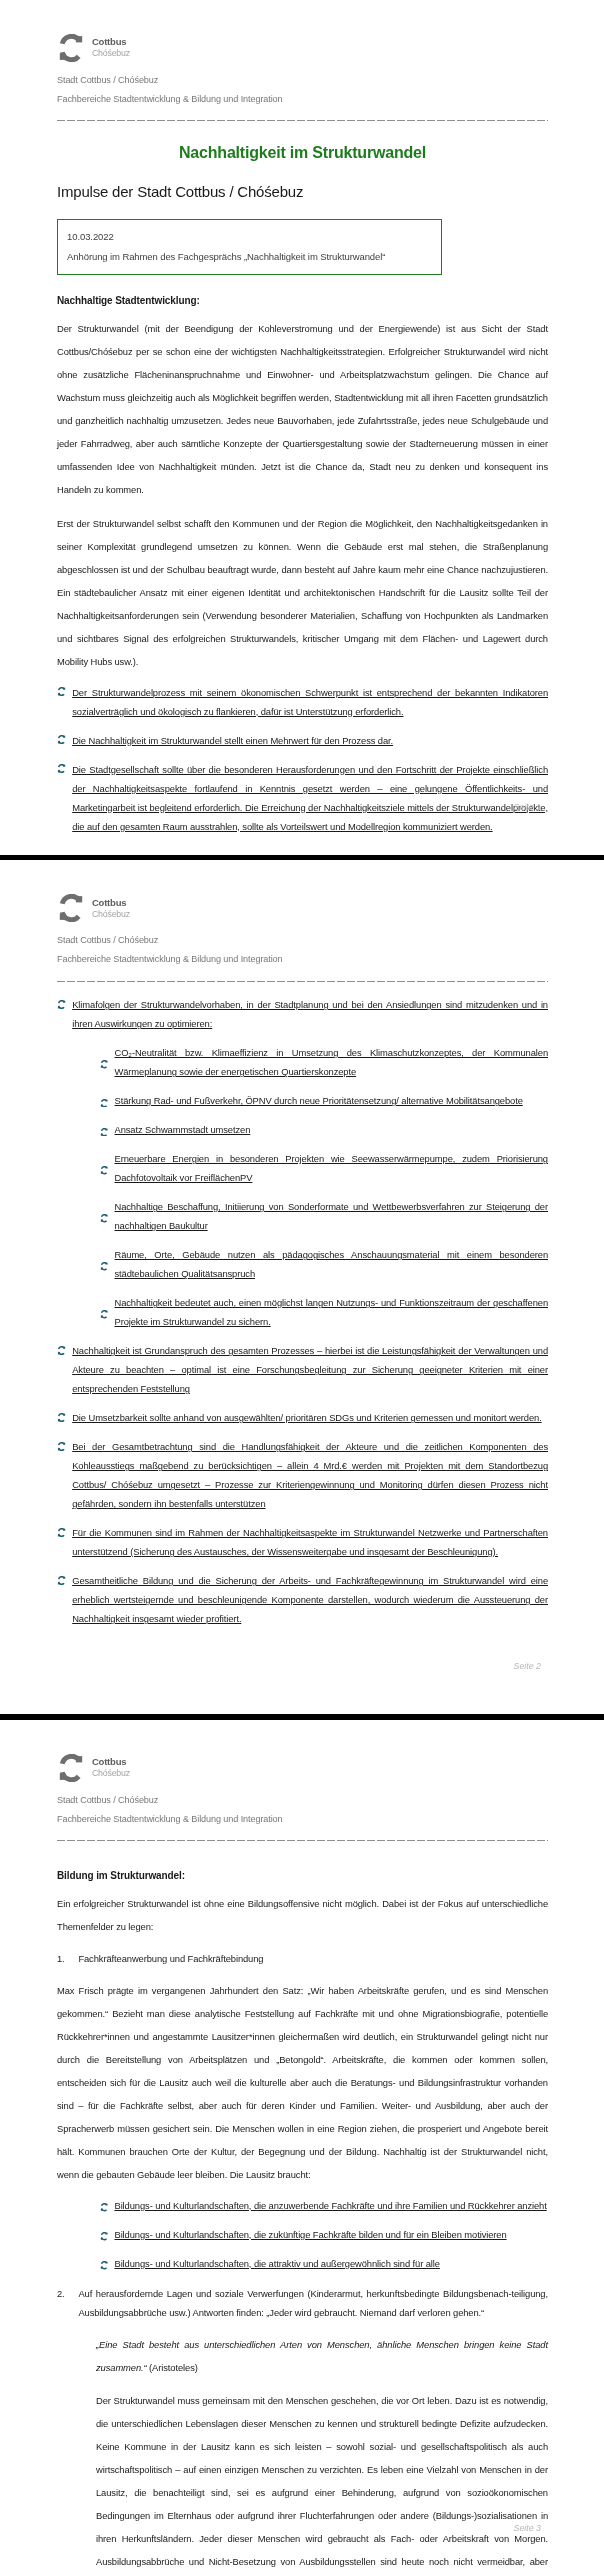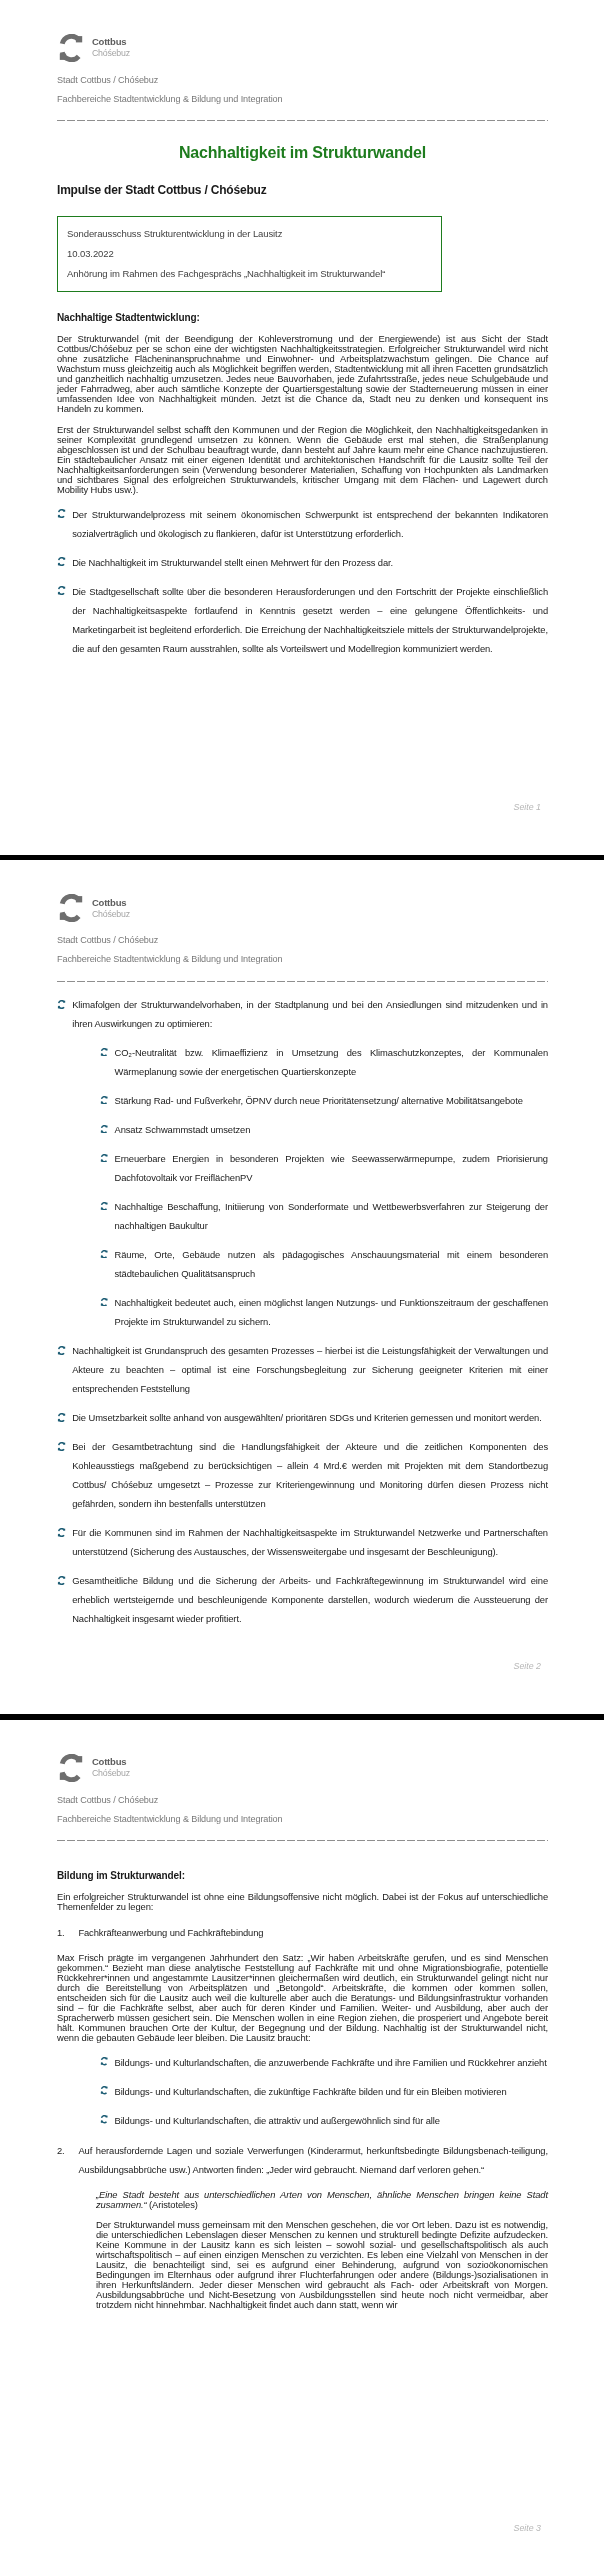--- a/index.html
+++ b/index.html
@@ -16,35 +16,35 @@
   .logo-mark path{fill:none;stroke:#6e6e6e;stroke-width:7;}
   .logo-mark rect{fill:#6e6e6e;}
   .logo-text{line-height:1.15;}
   .logo-name{font-weight:bold;color:#5d5d5d;font-size:9.5px;letter-spacing:-0.2px;}
   .logo-sorbian{color:#a4a4a4;font-size:8.8px;letter-spacing:-0.2px;}
   .agency-line{color:#787878;font-size:9.1px;line-height:19px;letter-spacing:-0.1px;}
   .separator{height:0.8px;margin-top:11.4px;background:repeating-linear-gradient(90deg,#8f8f8f 0 8.4px,rgba(0,0,0,0) 8.4px 10px);}
 
   
   .doc-title{color:#1e7c1e;font-size:16px;font-weight:bold;margin:23px 0 0 0;letter-spacing:-0.2px;text-align:center;}
-  .doc-subtitle{font-size:12px;font-weight:bold;margin:20.6px 0 0 0;letter-spacing:-0.2px;}
+  .doc-subtitle{font-size:15px;font-weight:normal;margin:20.6px 0 0 0;letter-spacing:-0.2px;}
   .infobox{border:1.5px solid #1e7c1e;margin-top:19px;padding:6.9px 9.1px;width:385px;box-sizing:border-box;
            color:#3f3f3f;font-size:9.5px;line-height:20px;letter-spacing:-0.1px;}
   .section-heading{font-size:10px;font-weight:bold;margin:20.6px 0 0 0;letter-spacing:-0.1px;}
 
   
-  .body-par{font-size:9.4px;line-height:10px;text-align:justify;margin:10.7px 0 0 0;letter-spacing:-0.1px;}
+  .body-par{font-size:9.4px;line-height:23px;text-align:justify;margin:10.7px 0 0 0;letter-spacing:-0.1px;}
   ul.bullets{list-style:none;margin:0;padding:0;}
-  li.bullet{display:flex;gap:6.1px;margin-top:10px;font-size:9.4px;line-height:19px;text-align:justify;letter-spacing:-0.1px;}
+  li.bullet{display:flex;gap:6.1px;margin-top:10px;font-size:9.4px;line-height:19px;text-align:justify;letter-spacing:-0.1px;text-decoration:underline;}
   li.bullet .btext{flex:1;}
   .bi{width:9.1px;height:9.1px;flex:0 0 auto;margin-top:4.6px;}
   .bi path{fill:none;stroke:#1c5c74;stroke-width:7;}
   .bi rect{fill:#1c5c74;}
   .bi.small{width:8.4px;height:8.4px;}
-  li.sub{margin-left:43px;}
+  li.sub{margin-left:43px;align-items:center;}
   .numbered{display:flex;gap:10.7px;margin-top:11.4px;font-size:9.4px;line-height:19px;text-align:justify;letter-spacing:-0.1px;}
   .numbered .num{flex:0 0 10.7px;}
   .numbered .ntext{flex:1;}
   .indent-par{margin-left:39px;}
   .quote{font-style:italic;}
   .quote-attr{font-style:normal;}
 
   .page-num{position:absolute;right:64px;bottom:43px;color:#b7b7b7;font-style:italic;font-size:8.8px;}
 </style>
 </head>
@@ -64,21 +64,20 @@
     </div>
   </div>
   <div class="agency-line">Stadt Cottbus / Chóśebuz</div>
   <div class="agency-line">Fachbereiche Stadtentwicklung &amp; Bildung und Integration</div>
   <div class="separator"></div>
 
   <h1 class="doc-title">Nachhaltigkeit im Strukturwandel</h1>
   <h2 class="doc-subtitle">Impulse der Stadt Cottbus / Chóśebuz</h2>
 
   <div class="infobox">
-    <div>Sonderausschuss Strukturentwicklung in der Lausitz</div>
     <div>10.03.2022</div>
     <div>Anhörung im Rahmen des Fachgesprächs „Nachhaltigkeit im Strukturwandel“</div>
   </div>
 
   <h3 class="section-heading">Nachhaltige Stadtentwicklung:</h3>
   <p class="body-par">Der Strukturwandel (mit der Beendigung der Kohleverstromung und der Energiewende) ist aus Sicht der Stadt Cottbus/Chóśebuz per se schon eine der wichtigsten Nachhaltigkeitsstrategien. Erfolgreicher Strukturwandel wird nicht ohne zusätzliche Flächeninanspruchnahme und Einwohner- und Arbeitsplatzwachstum gelingen. Die Chance auf Wachstum muss gleichzeitig auch als Möglichkeit begriffen werden, Stadtentwicklung mit all ihren Facetten grundsätzlich und ganzheitlich nachhaltig umzusetzen. Jedes neue Bauvorhaben, jede Zufahrtsstraße, jedes neue Schulgebäude und jeder Fahrradweg, aber auch sämtliche Konzepte der Quartiersgestaltung sowie der Stadterneuerung müssen in einer umfassenden Idee von Nachhaltigkeit münden. Jetzt ist die Chance da, Stadt neu zu denken und konsequent ins Handeln zu kommen.</p>
   <p class="body-par">Erst der Strukturwandel selbst schafft den Kommunen und der Region die Möglichkeit, den Nachhaltigkeitsgedanken in seiner Komplexität grundlegend umsetzen zu können. Wenn die Gebäude erst mal stehen, die Straßenplanung abgeschlossen ist und der Schulbau beauftragt wurde, dann besteht auf Jahre kaum mehr eine Chance nachzujustieren. Ein städtebaulicher Ansatz mit einer eigenen Identität und architektonischen Handschrift für die Lausitz sollte Teil der Nachhaltigkeitsanforderungen sein (Verwendung besonderer Materialien, Schaffung von Hochpunkten als Landmarken und sichtbares Signal des erfolgreichen Strukturwandels, kritischer Umgang mit dem Flächen- und Lagewert durch Mobility Hubs usw.).</p>
 
   <ul class="bullets">
     <li class="bullet">

